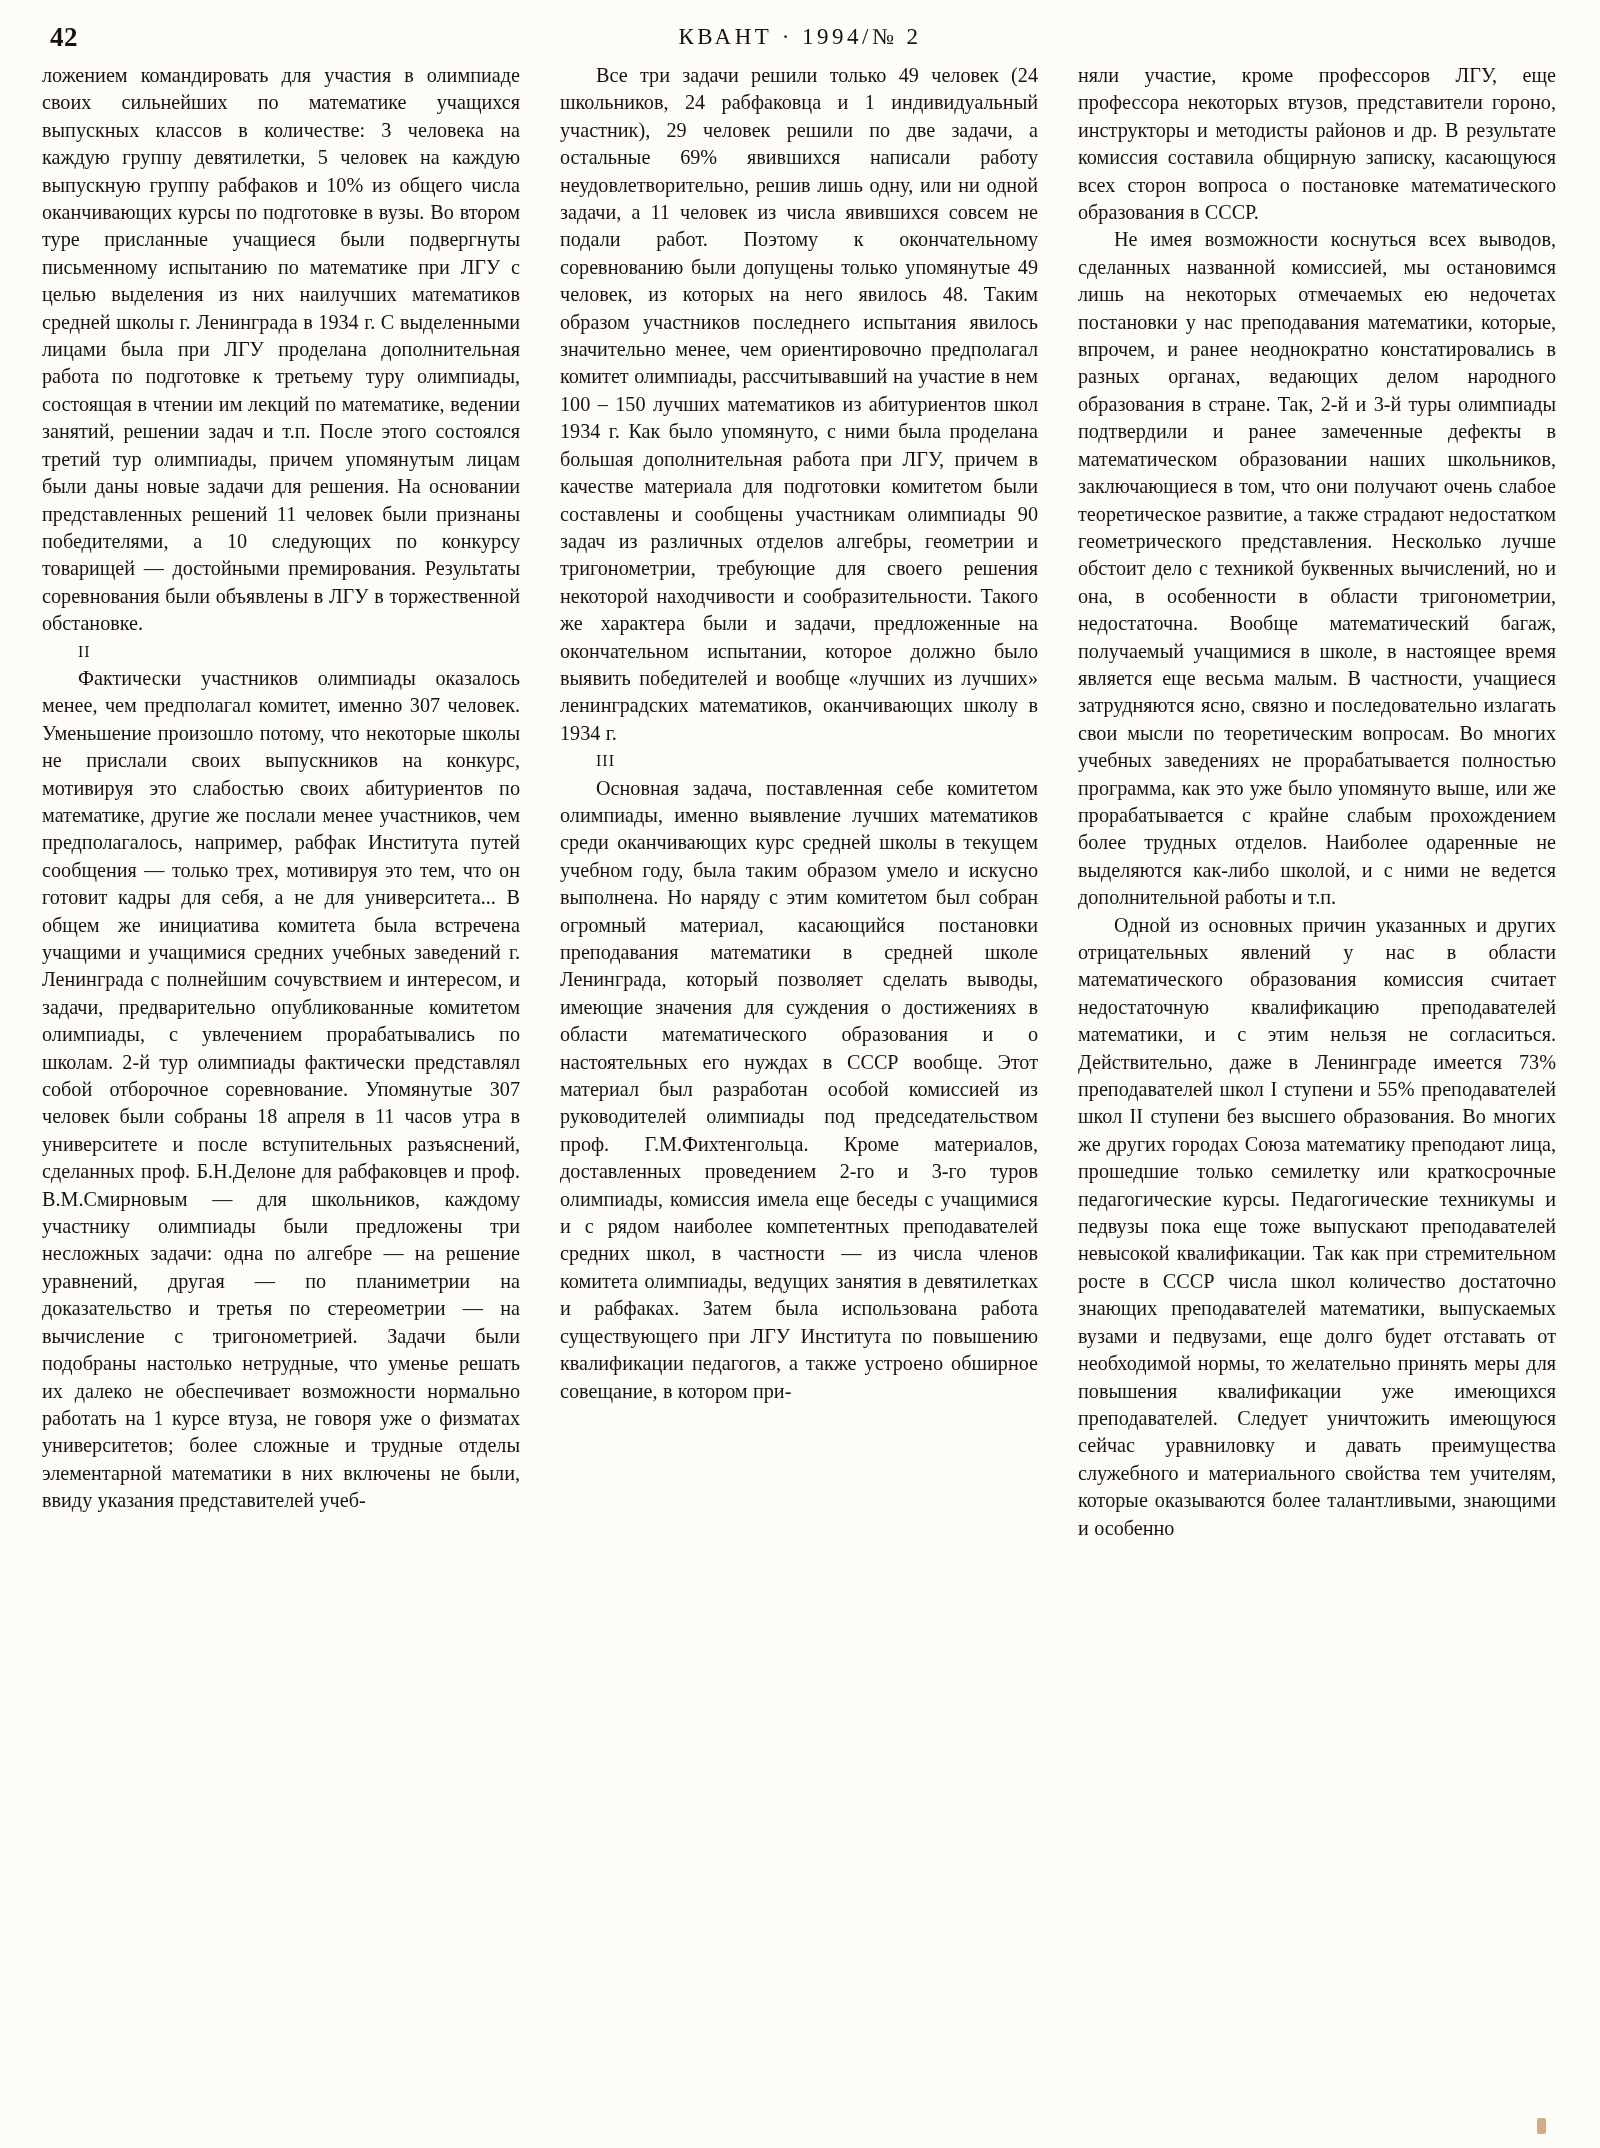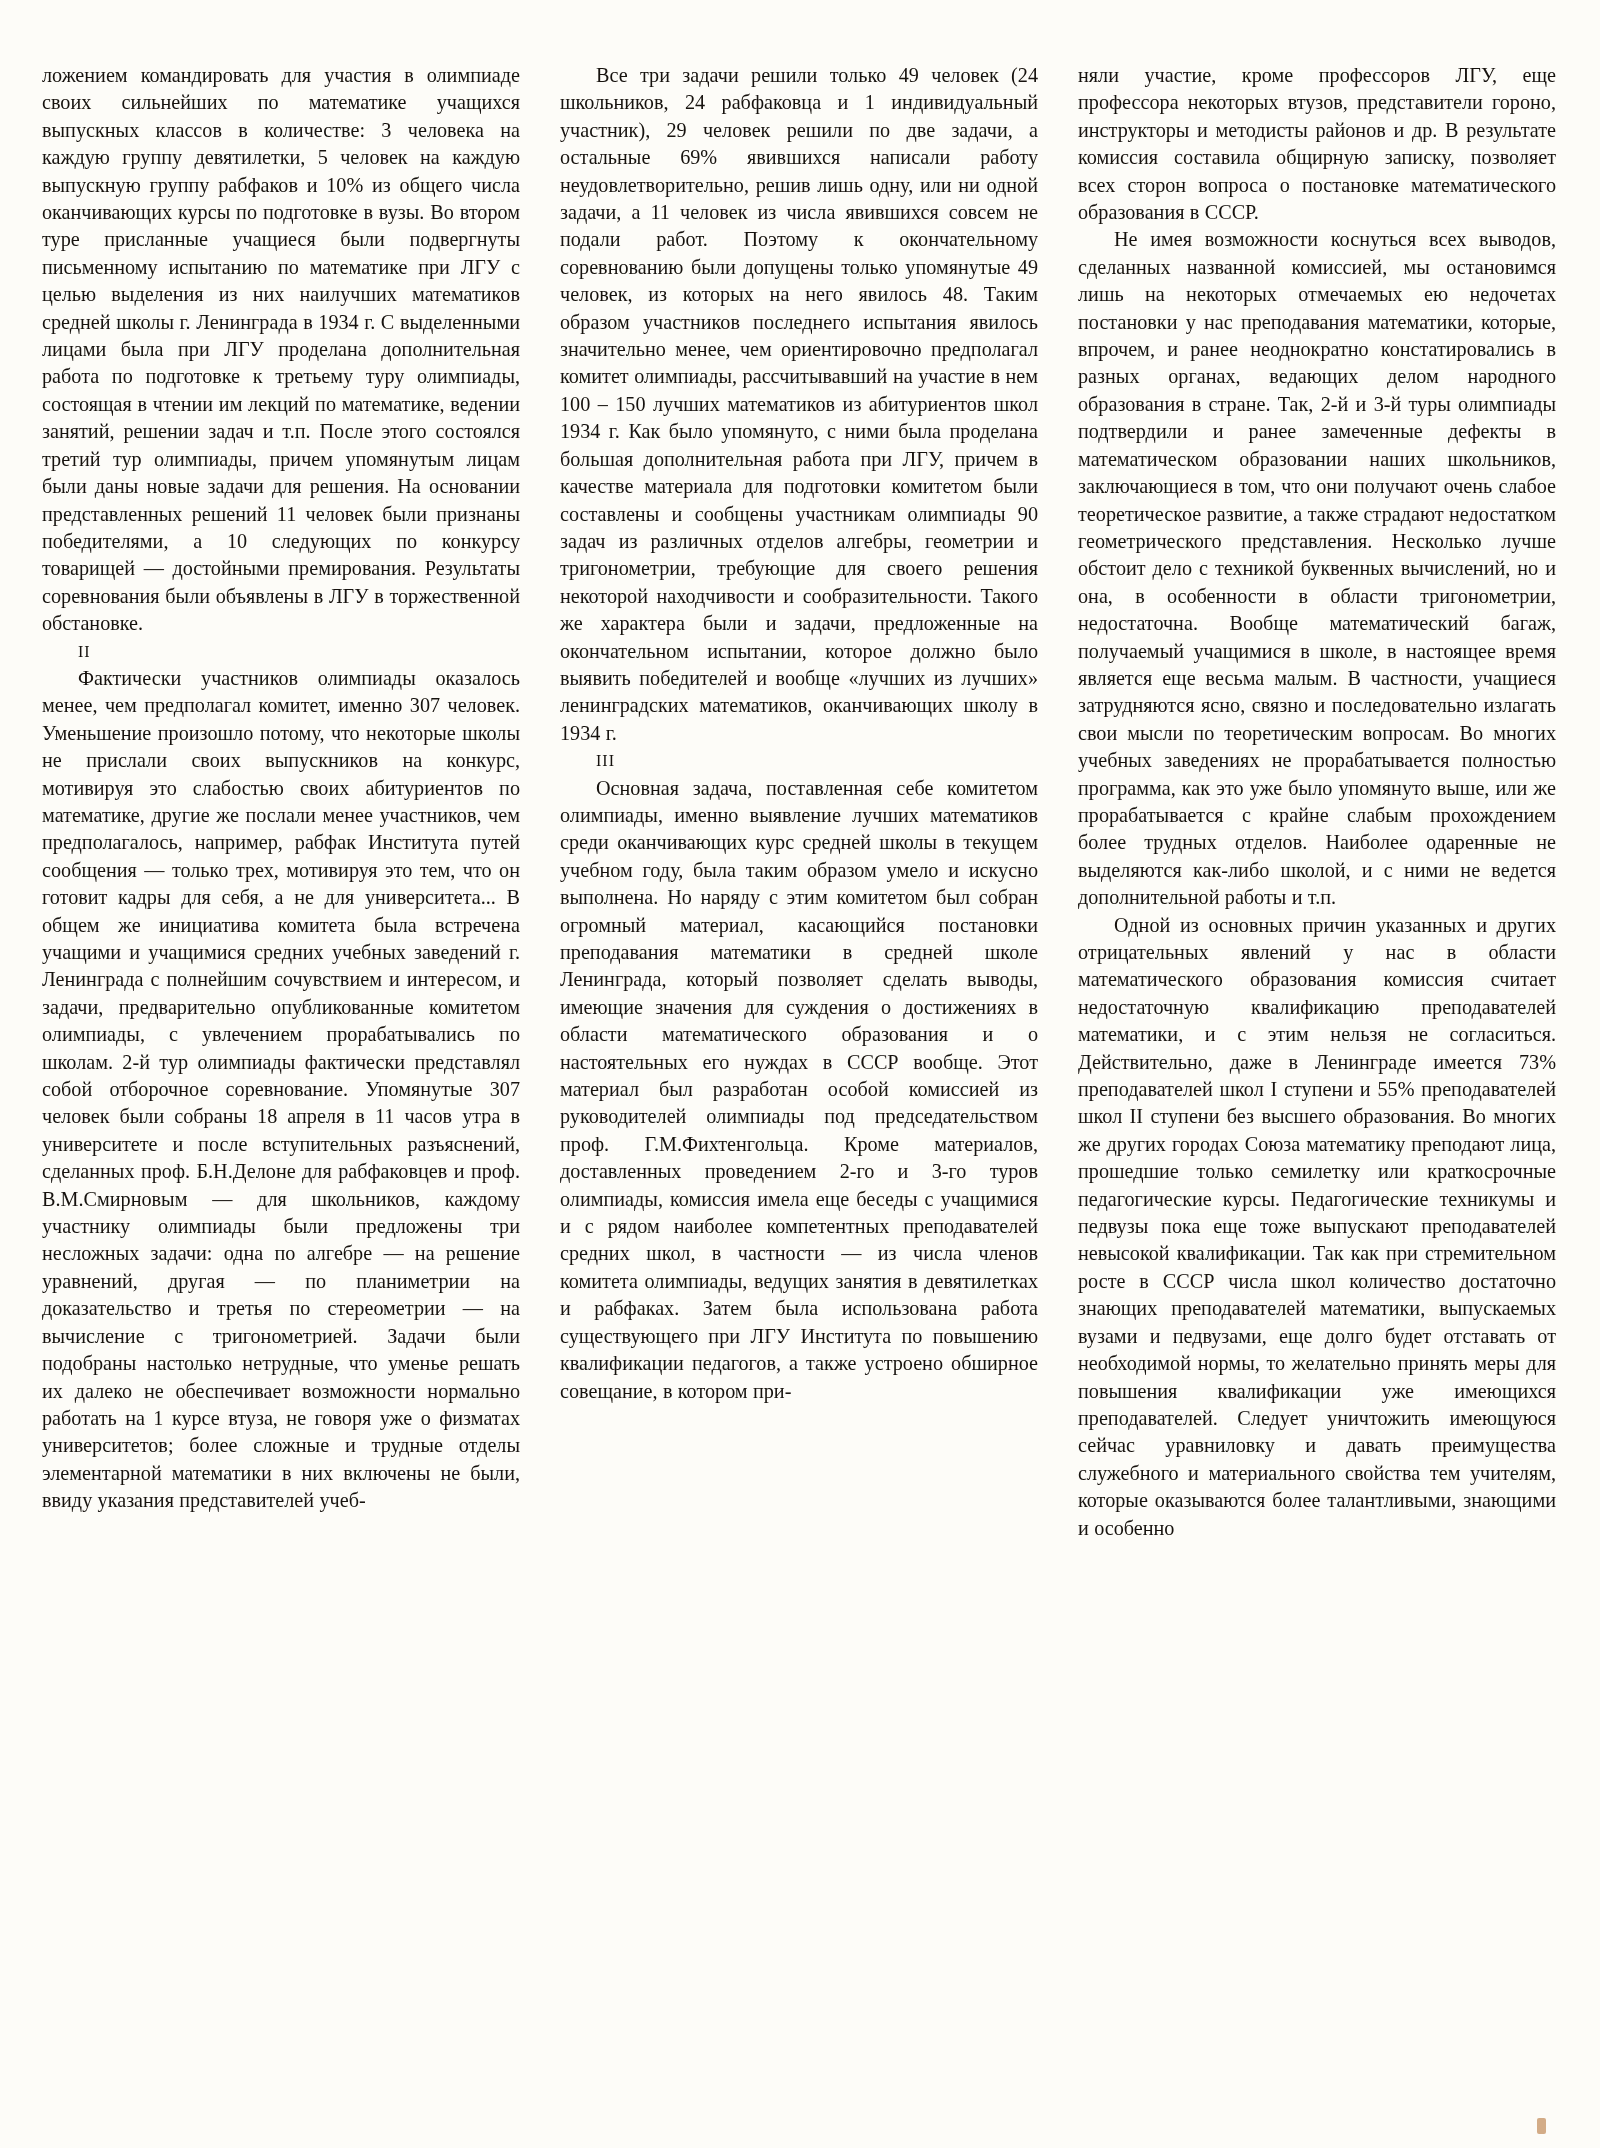--- a/index.html
+++ b/index.html
@@ -94,37 +94,41 @@
     background: #b06a2a;
     opacity: .55;
     border-radius: 2px;
   }
 </style>
 </head>
 <body>
 
 <div class="page">
 
+  <div class="header">
+    <div class="folio">42</div>
+    <div class="running-title">КВАНТ · 1994/№ 2</div>
+  </div>
 
   <div class="columns">
 
     <div class="col">
       <p class="noindent">ложением командировать для участия в олимпиаде своих сильнейших по математике учащихся выпускных классов в количестве: 3 человека на каждую группу девятилетки, 5 человек на каждую выпускную группу рабфаков и 10% из общего числа оканчивающих курсы по подготовке в вузы. Во втором туре присланные учащиеся были подвергнуты письменному испытанию по математике при ЛГУ с целью выделения из них наилучших математиков средней школы г. Ленинграда в 1934 г. С выделенными лицами была при ЛГУ проделана дополнительная работа по подготовке к третьему туру олимпиады, состоящая в чтении им лекций по математике, ведении занятий, решении задач и т.п. После этого состоялся третий тур олимпиады, причем упомянутым лицам были даны новые задачи для решения. На основании представленных решений 11 человек были признаны победителями, а 10 следующих по конкурсу товарищей — достойными премирования. Результаты соревнования были объявлены в ЛГУ в торжественной обстановке.</p>
       <p class="sec-num">II</p>
       <p>Фактически участников олимпиады оказалось менее, чем предполагал комитет, именно 307 человек. Уменьшение произошло потому, что некоторые школы не прислали своих выпускников на конкурс, мотивируя это слабостью своих абитуриентов по математике, другие же послали менее участников, чем предполагалось, например, рабфак Института путей сообщения — только трех, мотивируя это тем, что он готовит кадры для себя, а не для университета... В общем же инициатива комитета была встречена учащими и учащимися средних учебных заведений г. Ленинграда с полнейшим сочувствием и интересом, и задачи, предварительно опубликованные комитетом олимпиады, с увлечением прорабатывались по школам. 2-й тур олимпиады фактически представлял собой отборочное соревнование. Упомянутые 307 человек были собраны 18 апреля в 11 часов утра в университете и после вступительных разъяснений, сделанных проф. Б.Н.Делоне для рабфаковцев и проф. В.М.Смирновым — для школьников, каждому участнику олимпиады были предложены три несложных задачи: одна по алгебре — на решение уравнений, другая — по планиметрии на доказательство и третья по стереометрии — на вычисление с тригонометрией. Задачи были подобраны настолько нетрудные, что уменье решать их далеко не обеспечивает возможности нормально работать на 1 курсе втуза, не говоря уже о физматах университетов; более сложные и трудные отделы элементарной математики в них включены не были, ввиду указания представителей учеб-</p>
     </div>
 
     <div class="col">
       <p>Все три задачи решили только 49 человек (24 школьников, 24 рабфаковца и 1 индивидуальный участник), 29 человек решили по две задачи, а остальные 69% явившихся написали работу неудовлетворительно, решив лишь одну, или ни одной задачи, а 11 человек из числа явившихся совсем не подали работ. Поэтому к окончательному соревнованию были допущены только упомянутые 49 человек, из которых на него явилось 48. Таким образом участников последнего испытания явилось значительно менее, чем ориентировочно предполагал комитет олимпиады, рассчитывавший на участие в нем 100 – 150 лучших математиков из абитуриентов школ 1934 г. Как было упомянуто, с ними была проделана большая дополнительная работа при ЛГУ, причем в качестве материала для подготовки комитетом были составлены и сообщены участникам олимпиады 90 задач из различных отделов алгебры, геометрии и тригонометрии, требующие для своего решения некоторой находчивости и сообразительности. Такого же характера были и задачи, предложенные на окончательном испытании, которое должно было выявить победителей и вообще «лучших из лучших» ленинградских математиков, оканчивающих школу в 1934 г.</p>
       <p class="sec-num">III</p>
       <p>Основная задача, поставленная себе комитетом олимпиады, именно выявление лучших математиков среди оканчивающих курс средней школы в текущем учебном году, была таким образом умело и искусно выполнена. Но наряду с этим комитетом был собран огромный материал, касающийся постановки преподавания математики в средней школе Ленинграда, который позволяет сделать выводы, имеющие значения для суждения о достижениях в области математического образования и о настоятельных его нуждах в СССР вообще. Этот материал был разработан особой комиссией из руководителей олимпиады под председательством проф. Г.М.Фихтенгольца. Кроме материалов, доставленных проведением 2-го и 3-го туров олимпиады, комиссия имела еще беседы с учащимися и с рядом наиболее компетентных преподавателей средних школ, в частности — из числа членов комитета олимпиады, ведущих занятия в девятилетках и рабфаках. Затем была использована работа существующего при ЛГУ Института по повышению квалификации педагогов, а также устроено обширное совещание, в котором при-</p>
     </div>
 
     <div class="col">
-      <p class="noindent">няли участие, кроме профессоров ЛГУ, еще профессора некоторых втузов, представители гороно, инструкторы и методисты районов и др. В результате комиссия составила общирную записку, позволяет всех сторон вопроса о постановке математического образования в СССР.</p>
+      <p class="noindent">няли участие, кроме профессоров ЛГУ, еще профессора некоторых втузов, представители гороно, инструкторы и методисты районов и др. В результате комиссия составила общирную записку, касающуюся всех сторон вопроса о постановке математического образования в СССР.</p>
       <p>Не имея возможности коснуться всех выводов, сделанных названной комиссией, мы остановимся лишь на некоторых отмечаемых ею недочетах постановки у нас преподавания математики, которые, впрочем, и ранее неоднократно констатировались в разных органах, ведающих делом народного образования в стране. Так, 2-й и 3-й туры олимпиады подтвердили и ранее замеченные дефекты в математическом образовании наших школьников, заключающиеся в том, что они получают очень слабое теоретическое развитие, а также страдают недостатком геометрического представления. Несколько лучше обстоит дело с техникой буквенных вычислений, но и она, в особенности в области тригонометрии, недостаточна. Вообще математический багаж, получаемый учащимися в школе, в настоящее время является еще весьма малым. В частности, учащиеся затрудняются ясно, связно и последовательно излагать свои мысли по теоретическим вопросам. Во многих учебных заведениях не прорабатывается полностью программа, как это уже было упомянуто выше, или же прорабатывается с крайне слабым прохождением более трудных отделов. Наиболее одаренные не выделяются как-либо школой, и с ними не ведется дополнительной работы и т.п.</p>
       <p>Одной из основных причин указанных и других отрицательных явлений у нас в области математического образования комиссия считает недостаточную квалификацию преподавателей математики, и с этим нельзя не согласиться. Действительно, даже в Ленинграде имеется 73% преподавателей школ I ступени и 55% преподавателей школ II ступени без высшего образования. Во многих же других городах Союза математику преподают лица, прошедшие только семилетку или краткосрочные педагогические курсы. Педагогические техникумы и педвузы пока еще тоже выпускают преподавателей невысокой квалификации. Так как при стремительном росте в СССР числа школ количество достаточно знающих преподавателей математики, выпускаемых вузами и педвузами, еще долго будет отставать от необходимой нормы, то желательно принять меры для повышения квалификации уже имеющихся преподавателей. Следует уничтожить имеющуюся сейчас уравниловку и давать преимущества служебного и материального свойства тем учителям, которые оказываются более талантливыми, знающими и особенно</p>
     </div>
 
   </div>
 
   <div class="bottom-mark"></div>
 </div>
 
 </body></html>

